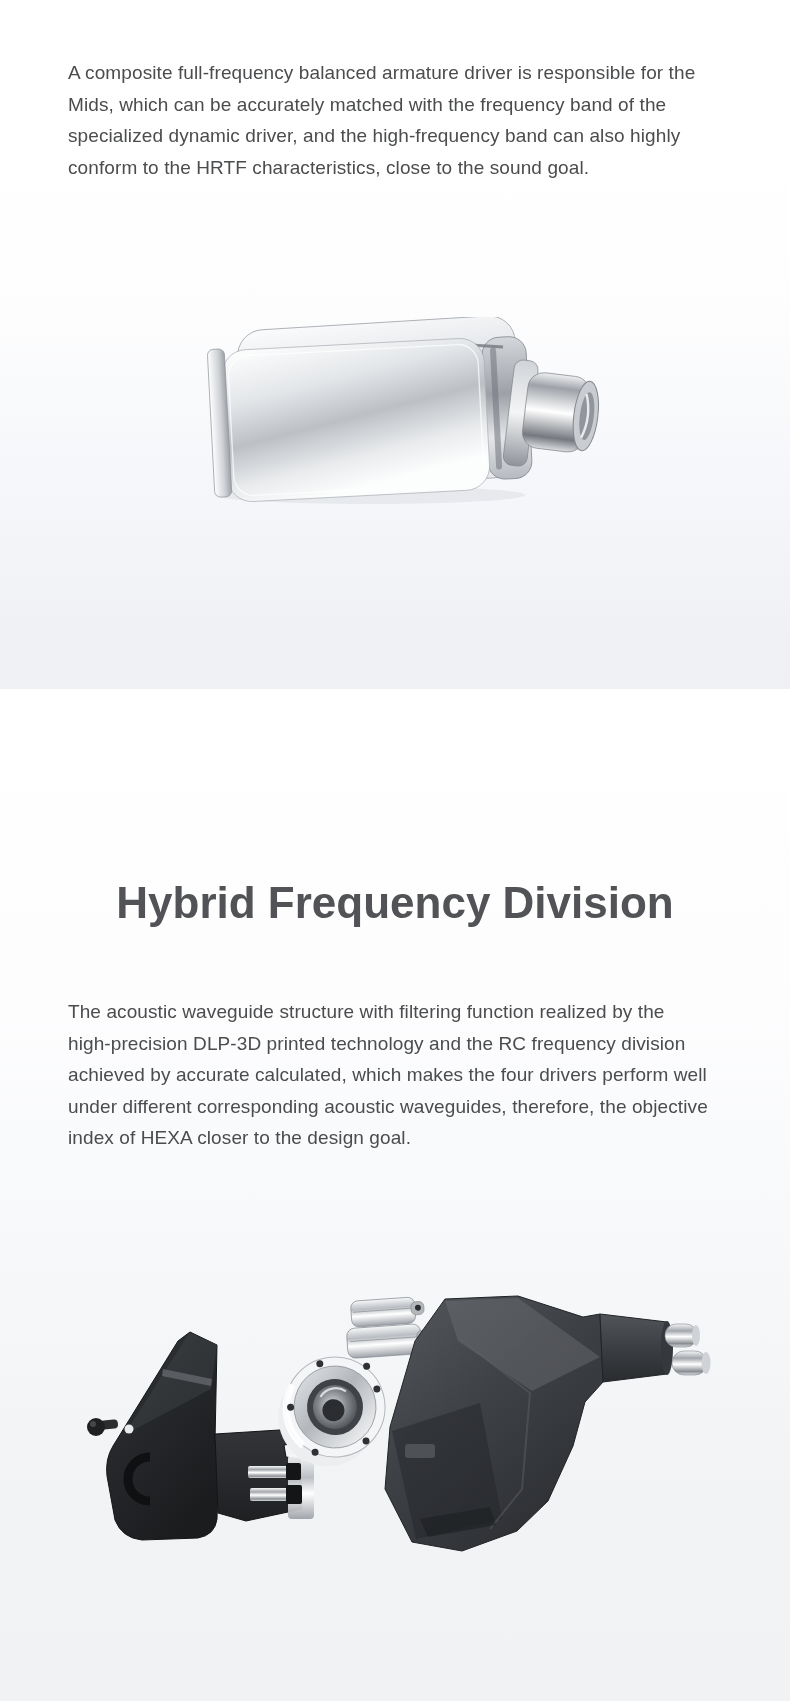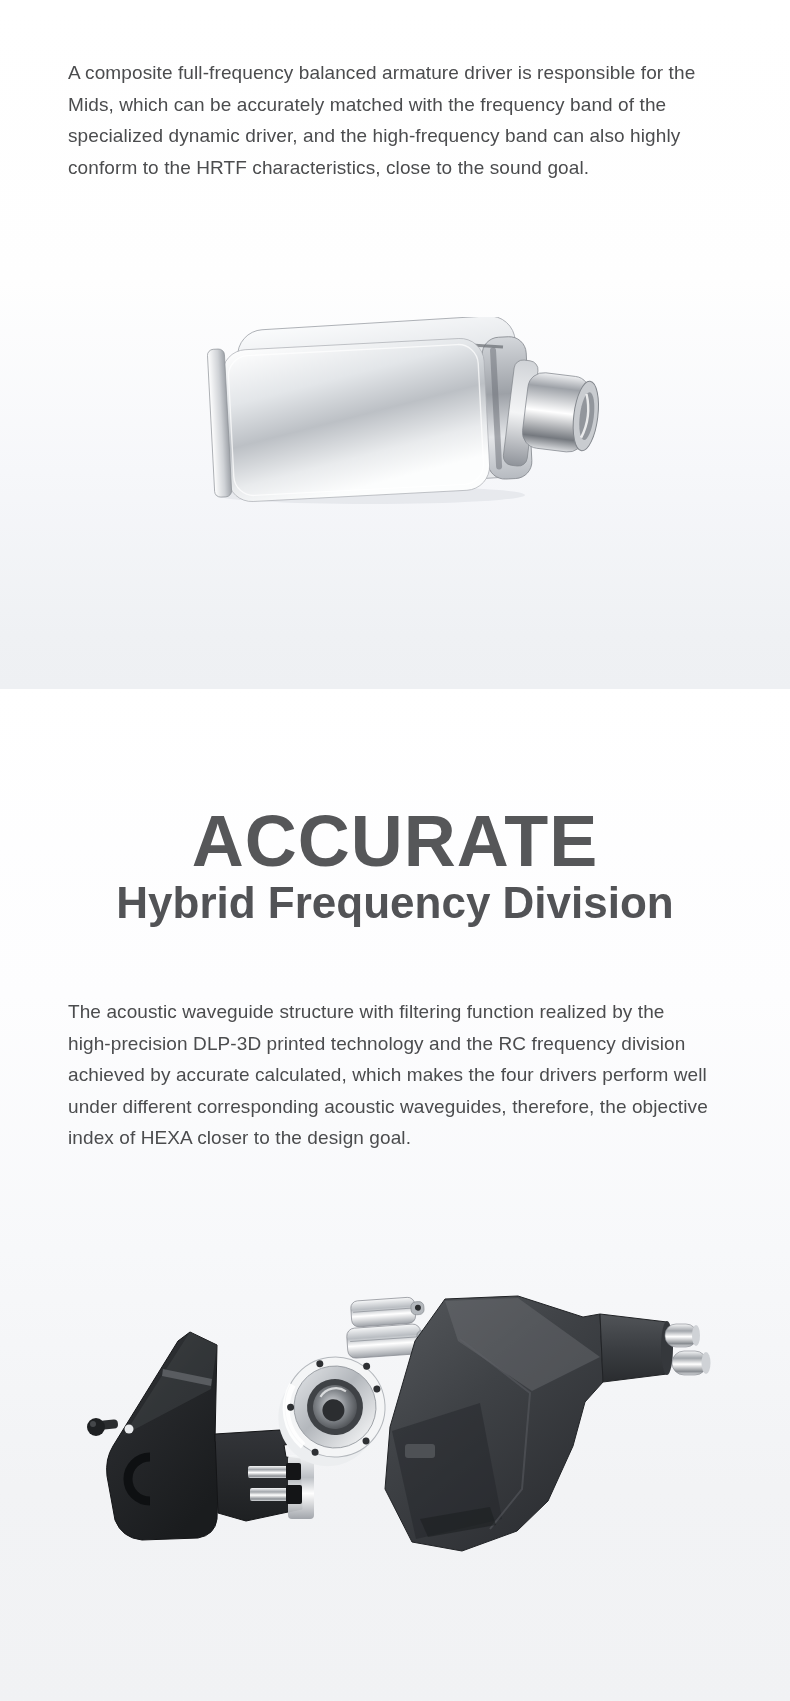--- a/index.html
+++ b/index.html
@@ -123,21 +123,20 @@
           <ellipse cx="382" cy="94" rx="7" ry="24" fill="#949必8" opacity="0"></ellipse>
           <ellipse cx="382" cy="94" rx="7" ry="24" fill="#9najb" opacity="0"></ellipse>
           <ellipse cx="382" cy="94" rx="7" ry="24" fill="#92969c"></ellipse>
           <path d="M379,72 Q387,94 379,116" fill="none" stroke="#ffffff" stroke-width="2.4" opacity="0.8"></path>
         </g>
       </svg>
     </div>
   </section>
 
   <section class="section section-accurate">
-    <h1 class="headline headline-main">ACCURATE</h1>
     <h2 class="headline headline-sub">Hybrid Frequency Division</h2>
 
     <p class="body-text p-accurate">The acoustic waveguide structure with filtering function realized by the
 high-precision DLP-3D printed technology and the RC frequency division
 achieved by accurate calculated, which makes the four drivers perform well
 under different corresponding acoustic waveguides, therefore, the objective
 index of HEXA closer to the design goal.</p>
 
     <div class="figure figure-exploded">
       <svg width="660" height="380" viewBox="0 0 660 380">

